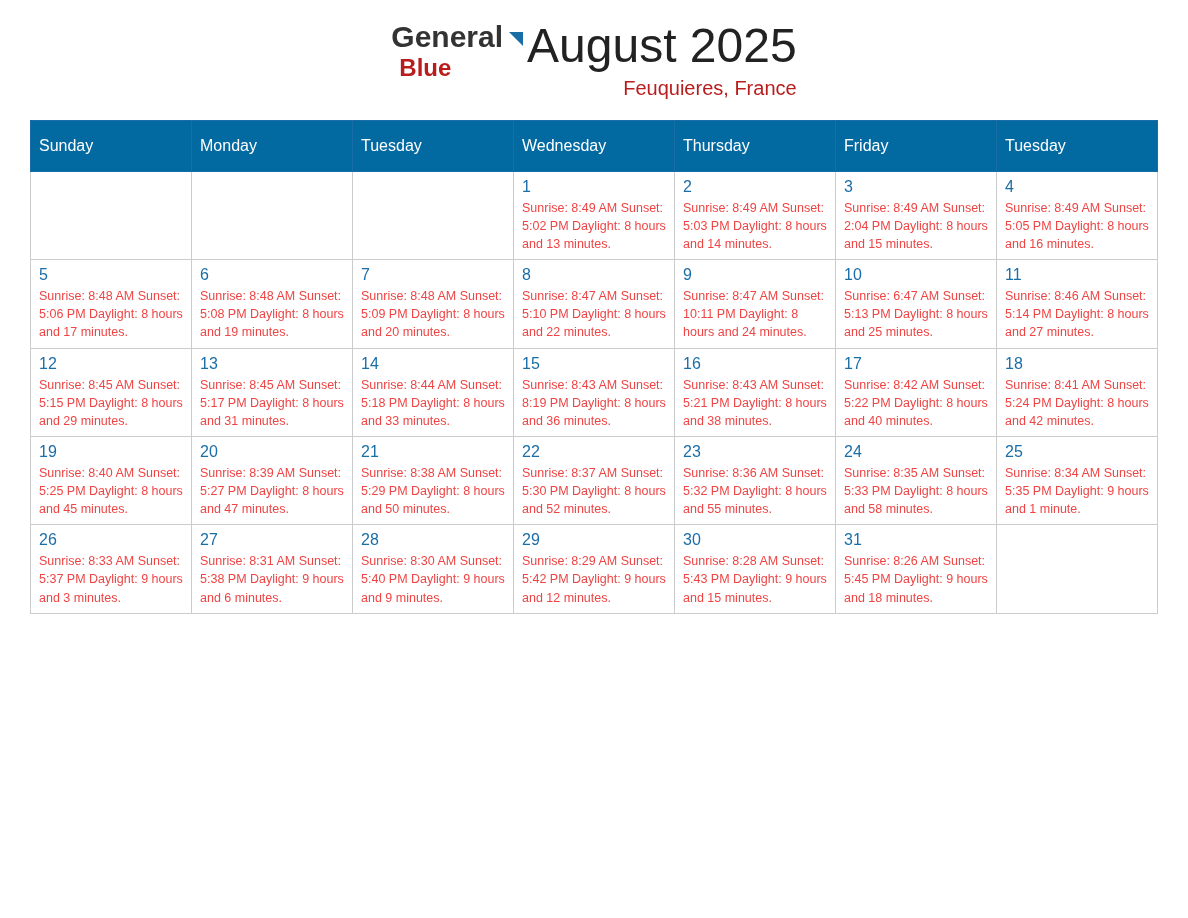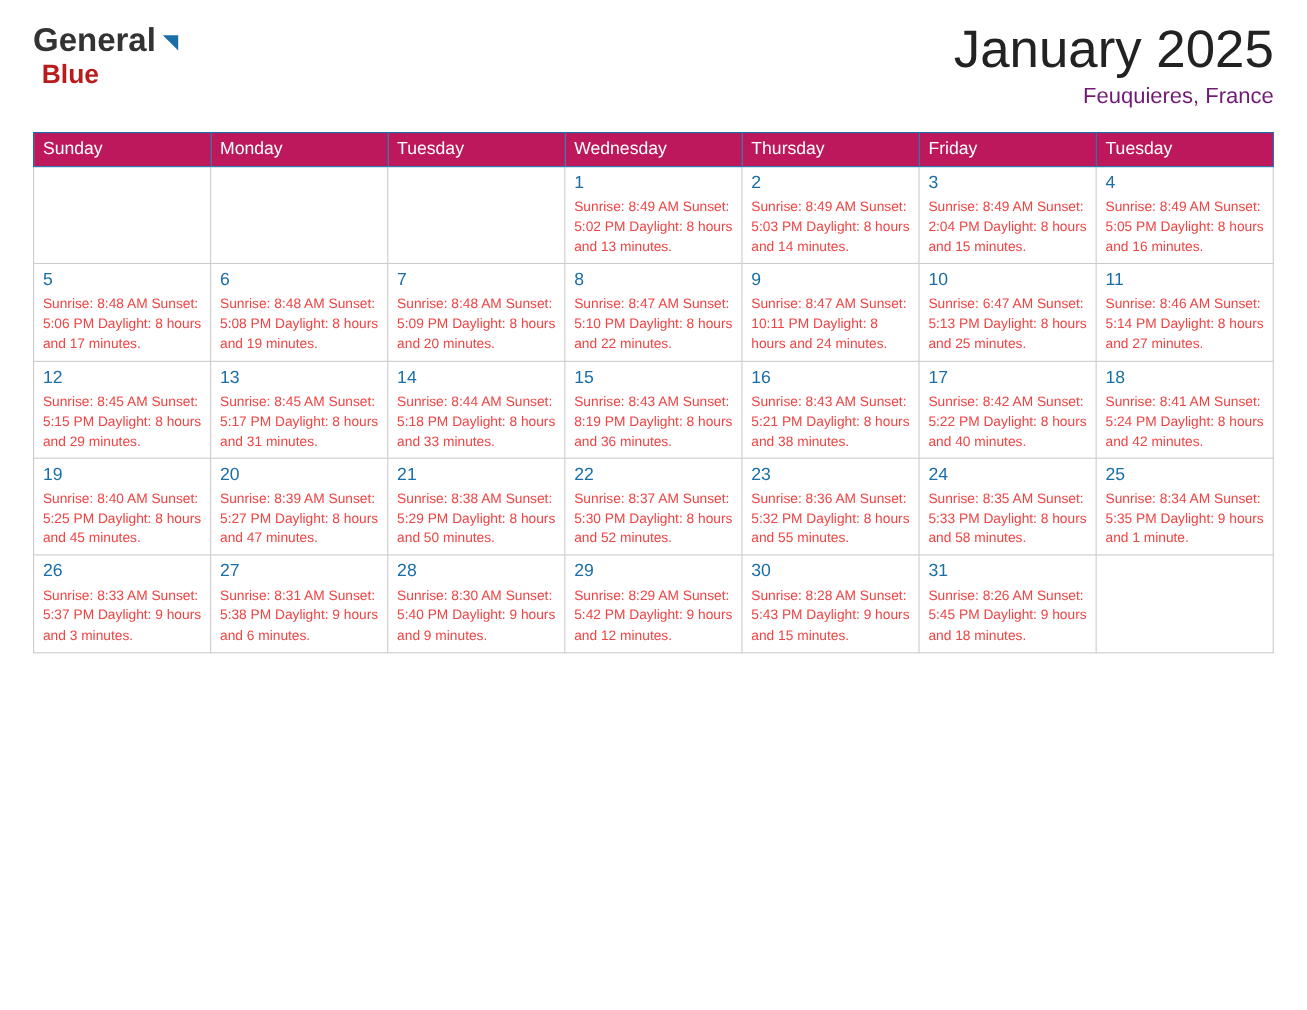--- a/index.html
+++ b/index.html
@@ -6,21 +6,21 @@
     body {
       font-family: Arial, sans-serif;
       background: #fff;
       color: #333;
       padding: 20px 30px;
       width: 1188px;
       min-height: 918px;
     }
     .header {
       display: flex;
-      justify-content: space-between;
+      justify-content: center;
       align-items: flex-start;
       margin-bottom: 20px;
     }
     .logo {
       display: flex;
       flex-direction: column;
       align-items: flex-start;
     }
     .logo-line1 {
       display: flex;
@@ -30,34 +30,34 @@
       text-align: right;
     }
     .calendar-title {
       font-size: 48px;
       font-weight: normal;
       color: #222;
       line-height: 1.1;
     }
     .calendar-subtitle {
       font-size: 20px;
-      color: #701a75;
+      color: #b91c1c;
       margin-top: 4px;
     }
     .calendar {
       width: 100%;
       border-collapse: collapse;
       border: 1px solid #aaa;
     }
     .calendar th {
-      background-color: #be185d;
+      background-color: #0369a1;
       color: #fff;
       font-size: 16px;
       font-weight: normal;
-      padding: 6px 8px;
+      padding: 16px 8px;
       text-align: left;
       border: 1px solid #1a6ea8;
     }
     .calendar td {
       border: 1px solid #ccc;
       vertical-align: top;
       padding: 6px 8px;
       width: calc(100% / 7);
       min-height: 100px;
       font-size: 13px;
@@ -88,21 +88,21 @@
       <span style="font-size:30px; font-weight:bold; color:#333;">General</span>
       <svg width="22" height="22" viewBox="0 0 22 22" style="margin-left:2px; margin-top:4px;">
         <polygon points="4,4 18,4 18,18" fill="#1a6ea8"></polygon>
       </svg>
     </div>
     <div>
       <span style="font-size:24px; font-weight:bold; color:#b91c1c; margin-left:8px;">Blue</span>
     </div>
   </div>
   <div class="title-block">
-    <div class="calendar-title">January 2025</div>
+    <div class="calendar-title">August 2025</div>
     <div class="calendar-subtitle">Feuquieres, France</div>
   </div>
 </div>
 
 <table class="calendar">
   <thead>
     <tr>
     <th>Sunday</th>
         <th>Monday</th>
         <th>Tuesday</th>

